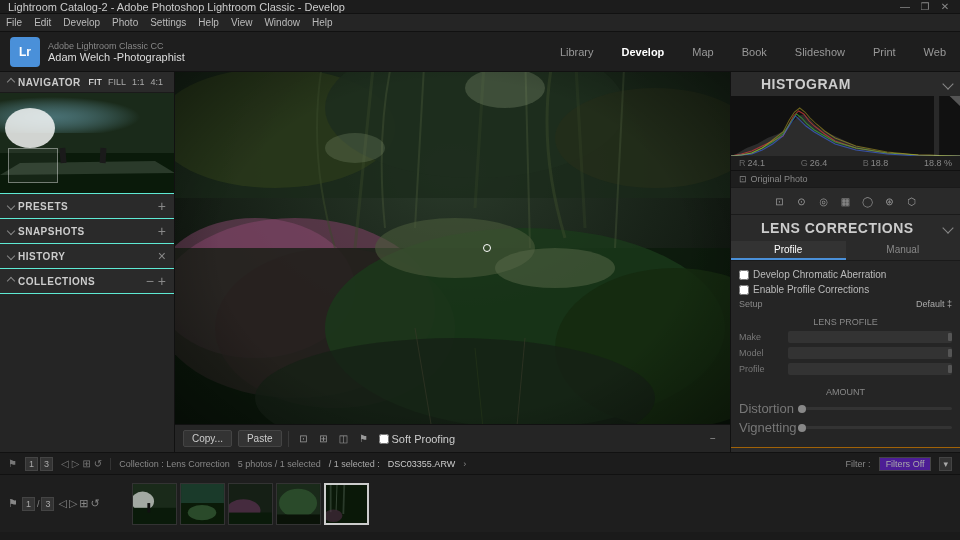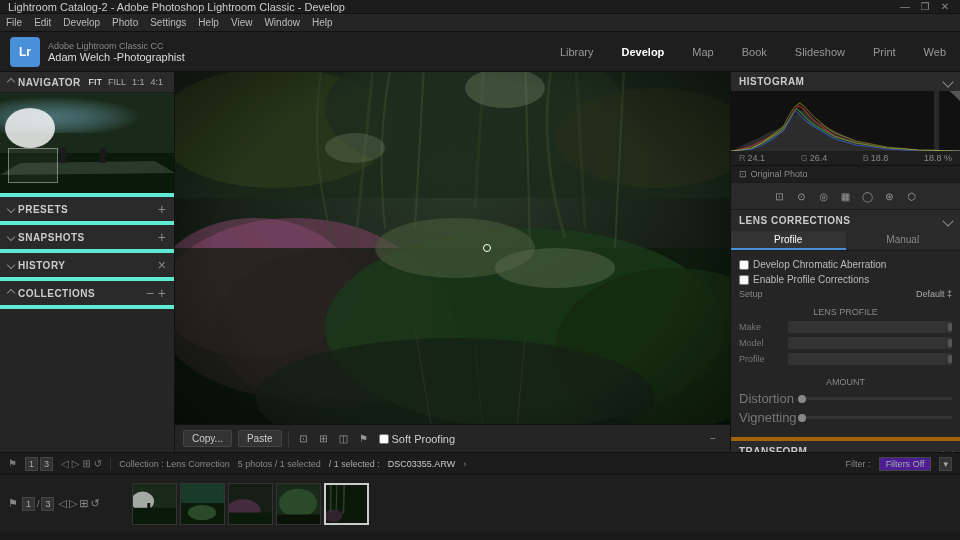--- a/index.html
+++ b/index.html
@@ -112,21 +112,21 @@
       position: absolute;
       bottom: 10px;
       left: 8px;
       width: 50px;
       height: 35px;
       border: 1px solid rgba(255,255,255,0.4);
       background: rgba(255,255,255,0.05);
     }
     
     .panel-section {
-      border-bottom: 4px solid #5eead4;
+      border-bottom: 1px solid #5eead4;
     }
     .panel-section-header {
       display: flex;
       align-items: center;
       justify-content: space-between;
       padding: 5px 8px;
       background: #2a2a2a;
       cursor: pointer;
     }
     .panel-section-header-left { display: flex; align-items: center; gap: 4px; }
@@ -194,30 +194,30 @@
       border-bottom: 1px solid #1a1a1a;
     }
     .tool-btn {
       width: 18px; height: 18px;
       display: flex; align-items: center; justify-content: center;
       font-size: 10px; color: #999;
       cursor: pointer;
       border-radius: 2px;
     }
     
-    .rp-section { border-bottom: 4px solid #a16207; }
+    .rp-section { border-bottom: 1px solid #a16207; }
     .rp-section-header {
       display: flex;
       align-items: center;
       justify-content: space-between;
       padding: 5px 8px;
       background: #2a2a2a;
       cursor: pointer;
     }
-    .rp-section-title { font-size: 10px; color: #ccc; font-weight: 600; text-transform: uppercase; letter-spacing: 0.5px; }
+    .rp-section-title { font-size: 14px; color: #ccc; font-weight: 600; text-transform: uppercase; letter-spacing: 0.5px; margin-left: 22px; }
     .rp-section-content { padding: 6px 8px; background: #252525; }
     
     .lens-tabs {
       display: flex;
       border-bottom: 1px solid #1a1a1a;
     }
     .lens-tab {
       flex: 1;
       text-align: center;
       padding: 3px 0;

